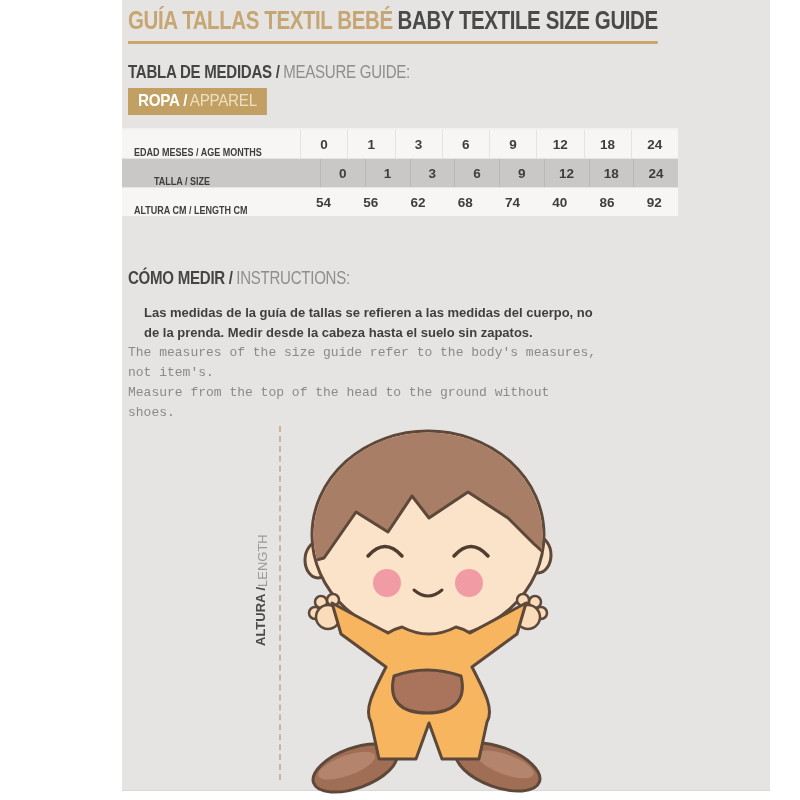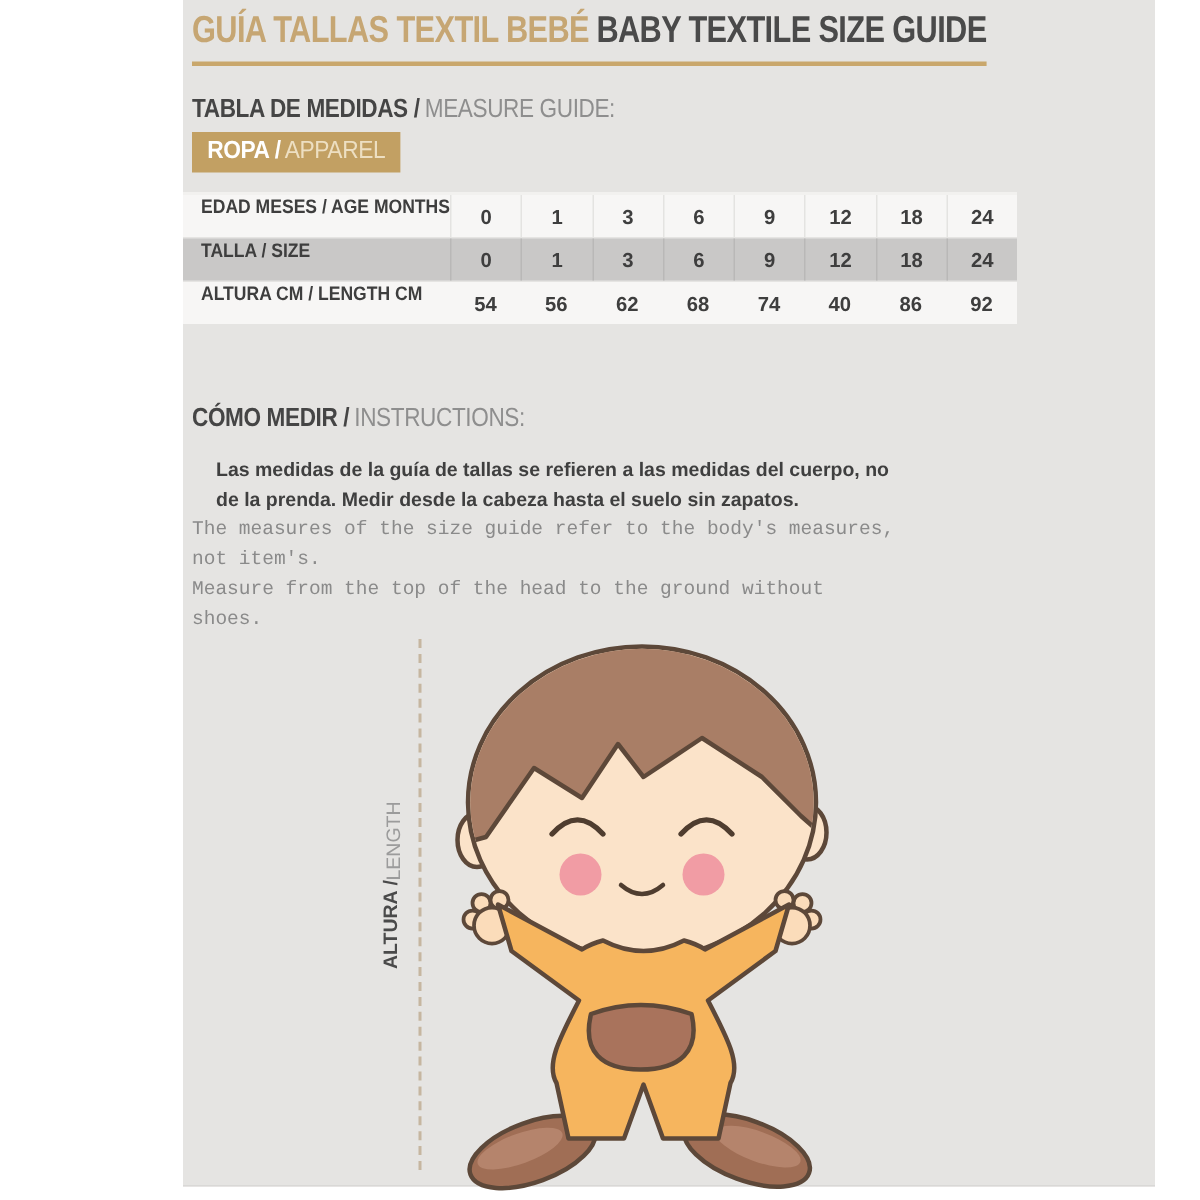--- a/index.html
+++ b/index.html
@@ -25,27 +25,27 @@
 
   
   .badge { position:absolute; left:6px; top:88px; background:#C2A063; color:#ffffff;
            font-size:16.5px; font-weight:bold; padding:3px 11px 5px 11px; white-space:nowrap;
            transform:scaleX(0.92); transform-origin:0 0; letter-spacing:-0.3px; }
   .badge .light { font-weight:400; color:#EDDFC2; margin-left:3px; }
 
   
   .size-table { position:absolute; left:0; top:128px; width:556px; border-top:2px solid #F2F1EF; }
   .t-row { display:flex; height:28px; margin-bottom:1px; align-items:stretch; }
-  .t-row .label { width:178px; display:flex; align-items:flex-start; padding-left:12px;
-                  font-size:13px; font-weight:bold; color:#3E3E3E; white-space:nowrap; }
+  .t-row .label { width:178px; display:flex; align-items:flex-end; padding-left:12px;
+                  font-size:10px; font-weight:bold; color:#3E3E3E; white-space:nowrap; }
   .t-row .label span { transform:scaleX(0.9); transform-origin:0 50%; display:inline-block; }
   .t-row .cell { flex:1; display:flex; align-items:center; justify-content:center;
                  font-size:13.5px; font-weight:bold; color:#3E3E3E; }
   .row-light { background:#F7F6F5; }
-  .row-gray  { background:#C9C8C7; }
+  .row-gray  { background:#C9C8C7;padding-left:20px; }
   .row-light.with-sep .cell { border-left:1px solid #E4E3E1; }
   .row-gray.with-sep  .cell { border-left:1px solid #B9B8B7; }
 
   
   .instructions { position:absolute; left:6px; top:303px; width:472px;
                   font-size:13px; line-height:20px; }
   .instructions .es { color:#3F3F3F; font-weight:bold; display:block;margin-left:16px; }
   .instructions .en { color:#8A8A8A; font-weight:400; display:block;font-family:Liberation Mono, monospace; }
 
   

